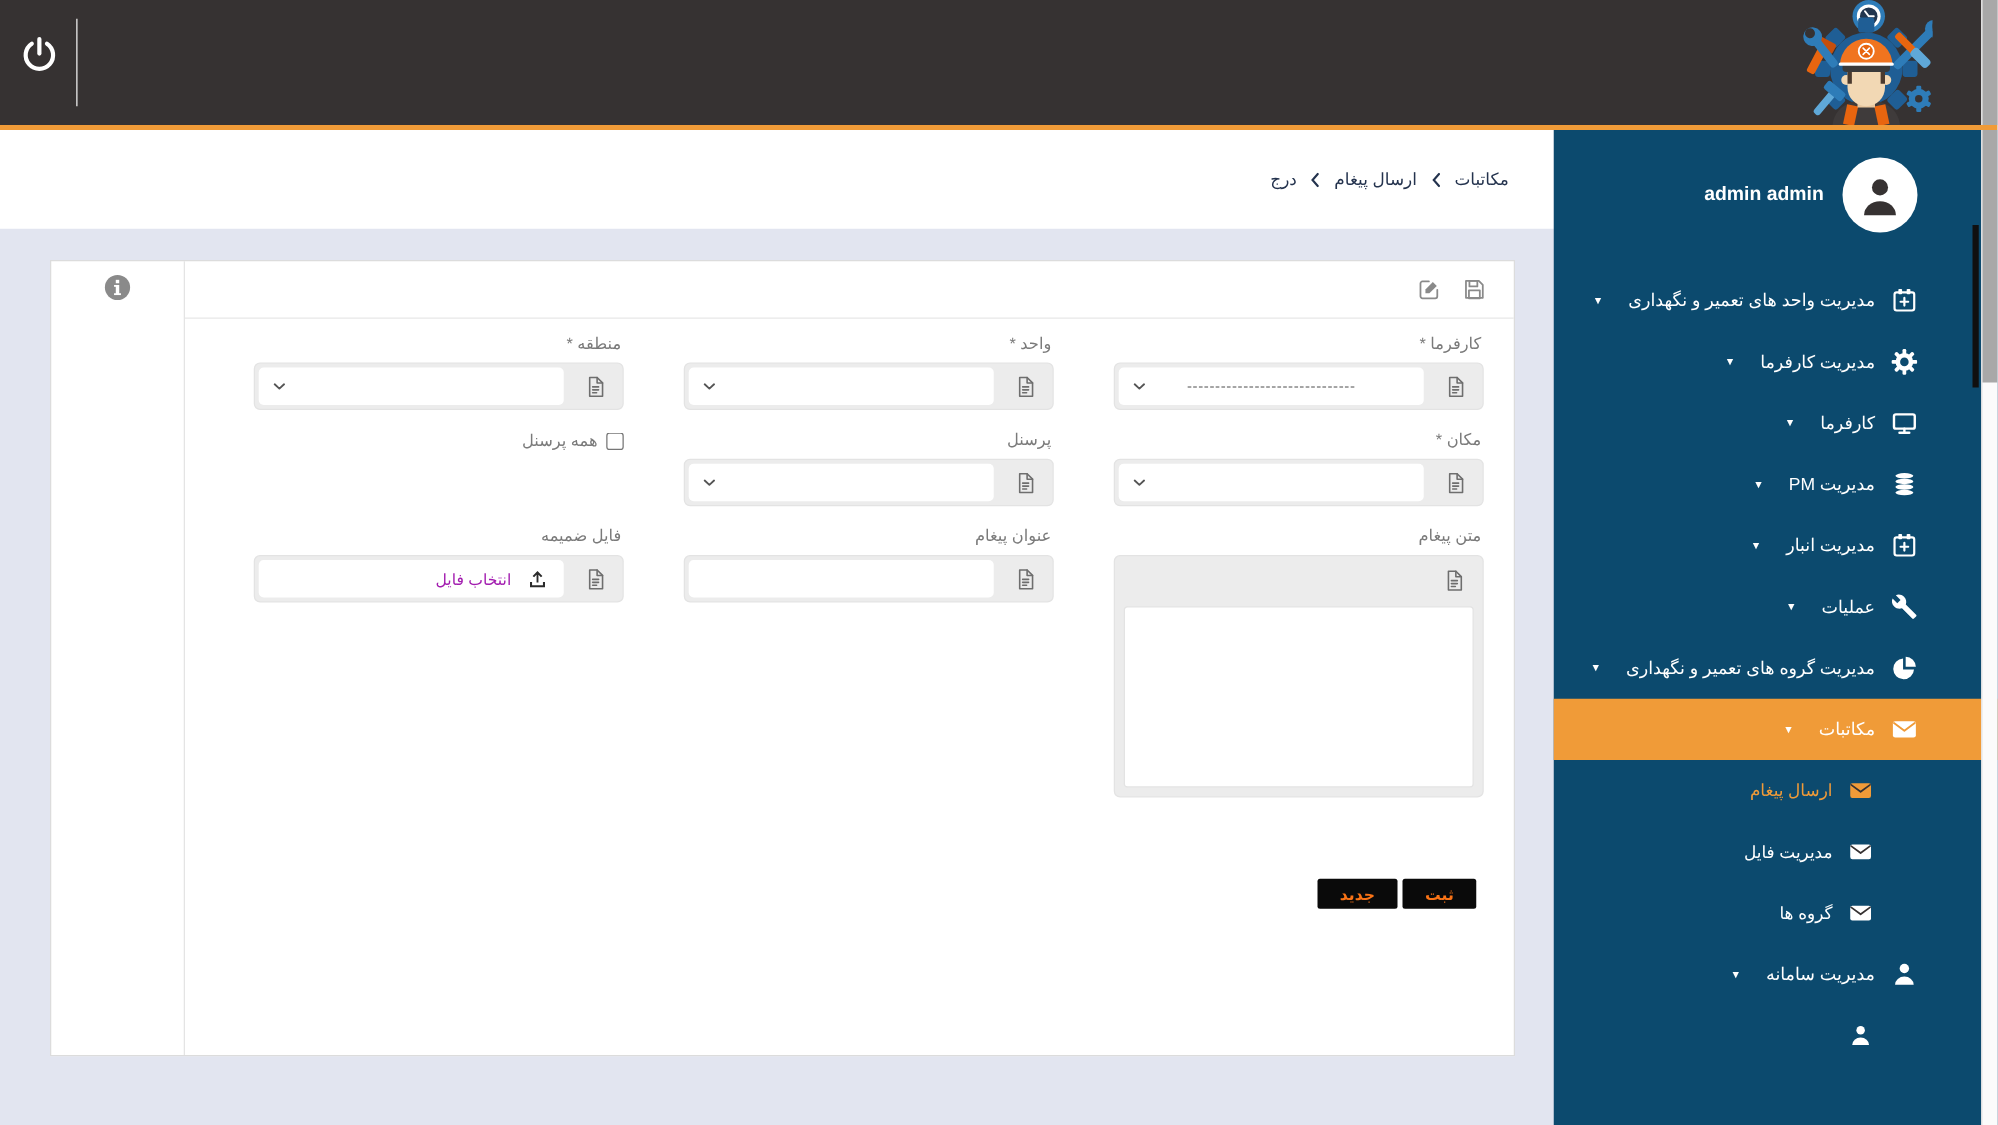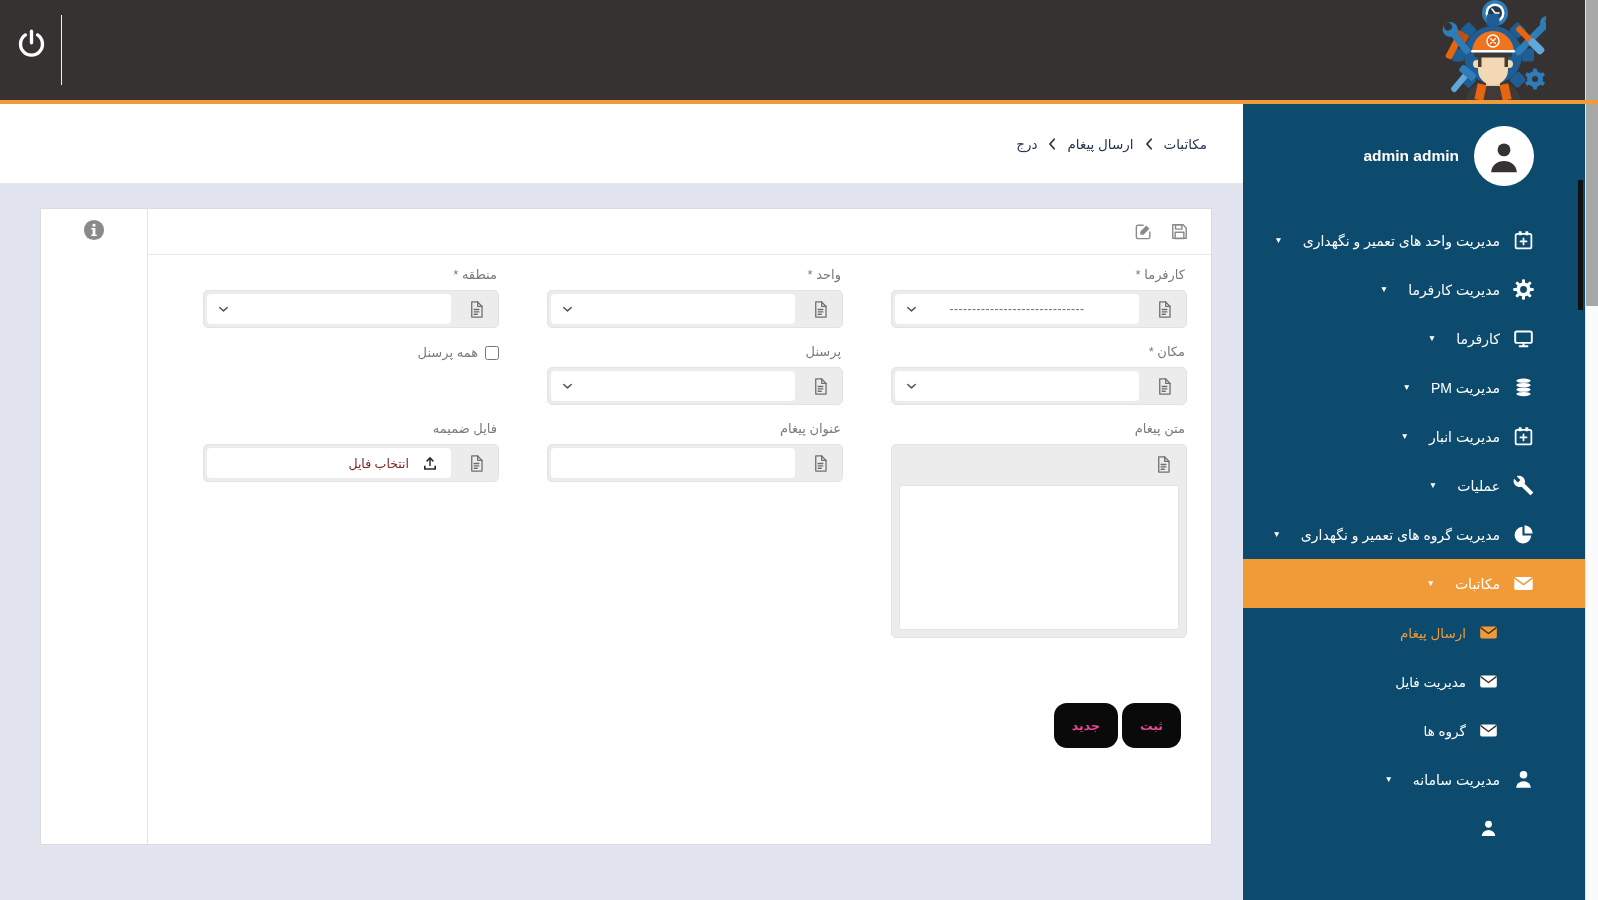--- a/index.html
+++ b/index.html
@@ -57,24 +57,24 @@
   .chev { position:absolute; left:9px; top:50%; transform:translateY(-50%); width:15px; height:15px; color:#555; }
   .sel-value { width:100%; text-align:center; color:#6B6B6B; font-size:12px; letter-spacing:.5px; overflow:hidden; }
   .text-input { flex:1; min-width:0; border:none; outline:none; background:transparent; padding:0 10px; font-size:13px; direction:rtl; font-family:inherit; }
   .chk-row { display:flex; direction:rtl; align-items:center; gap:7px; height:17px; color:#7A7A7A; font-size:13px; margin-top:0; }
   .chk { width:14px; height:14px; cursor:pointer; }
   .control-tall { height:194px; background:#ECECEC; border:1px solid #E3E3E3; border-radius:5px; position:relative; }
   .ta-doc { position:absolute; right:13px; top:10px; width:19px; height:19px; color:#6E6E6E; }
   .ta { position:absolute; left:7px; right:7px; top:40px; bottom:7px; background:#fff; border:1px solid #E3E3E3; border-radius:3px; resize:none; outline:none; font-family:inherit; direction:rtl; padding:6px; font-size:13px; }
   .upl-icon { width:18px; height:18px; color:#2B2B2B; flex:none; }
   .file-inner { padding:0 12px; gap:12px; cursor:pointer; }
-  .file-label { color:#7f1d1d; font-size:12.5px; }
+  .file-label { color:#a21caf; font-size:12.5px; }
 
   .actions { position:absolute; right:30px; top:494px; display:flex; direction:rtl; gap:4px; }
-  .btn { height:45px; background:#0A0A0A; color:#ec4899; border:none; border-radius:13px; font-size:12.5px; font-weight:bold; padding:0 18px; cursor:pointer; font-family:inherit; }
+  .btn { height:24px; background:#0A0A0A; color:#f97316; border:none; border-radius:2px; font-size:12.5px; font-weight:bold; padding:0 18px; cursor:pointer; font-family:inherit; }
 </style>
 </head>
 <body>
 
 <svg style="position:absolute;width:0;height:0" aria-hidden="true">
   <defs>
     <symbol id="sym-calendar-plus" viewBox="0 0 24 24">
       <rect x="3" y="4.5" width="18" height="16.5" rx="2" fill="none" stroke="currentColor" stroke-width="2"></rect>
       <rect x="6.5" y="1.3" width="3.4" height="4.8" rx="0.8" fill="currentColor"></rect>
       <rect x="14.1" y="1.3" width="3.4" height="4.8" rx="0.8" fill="currentColor"></rect>

